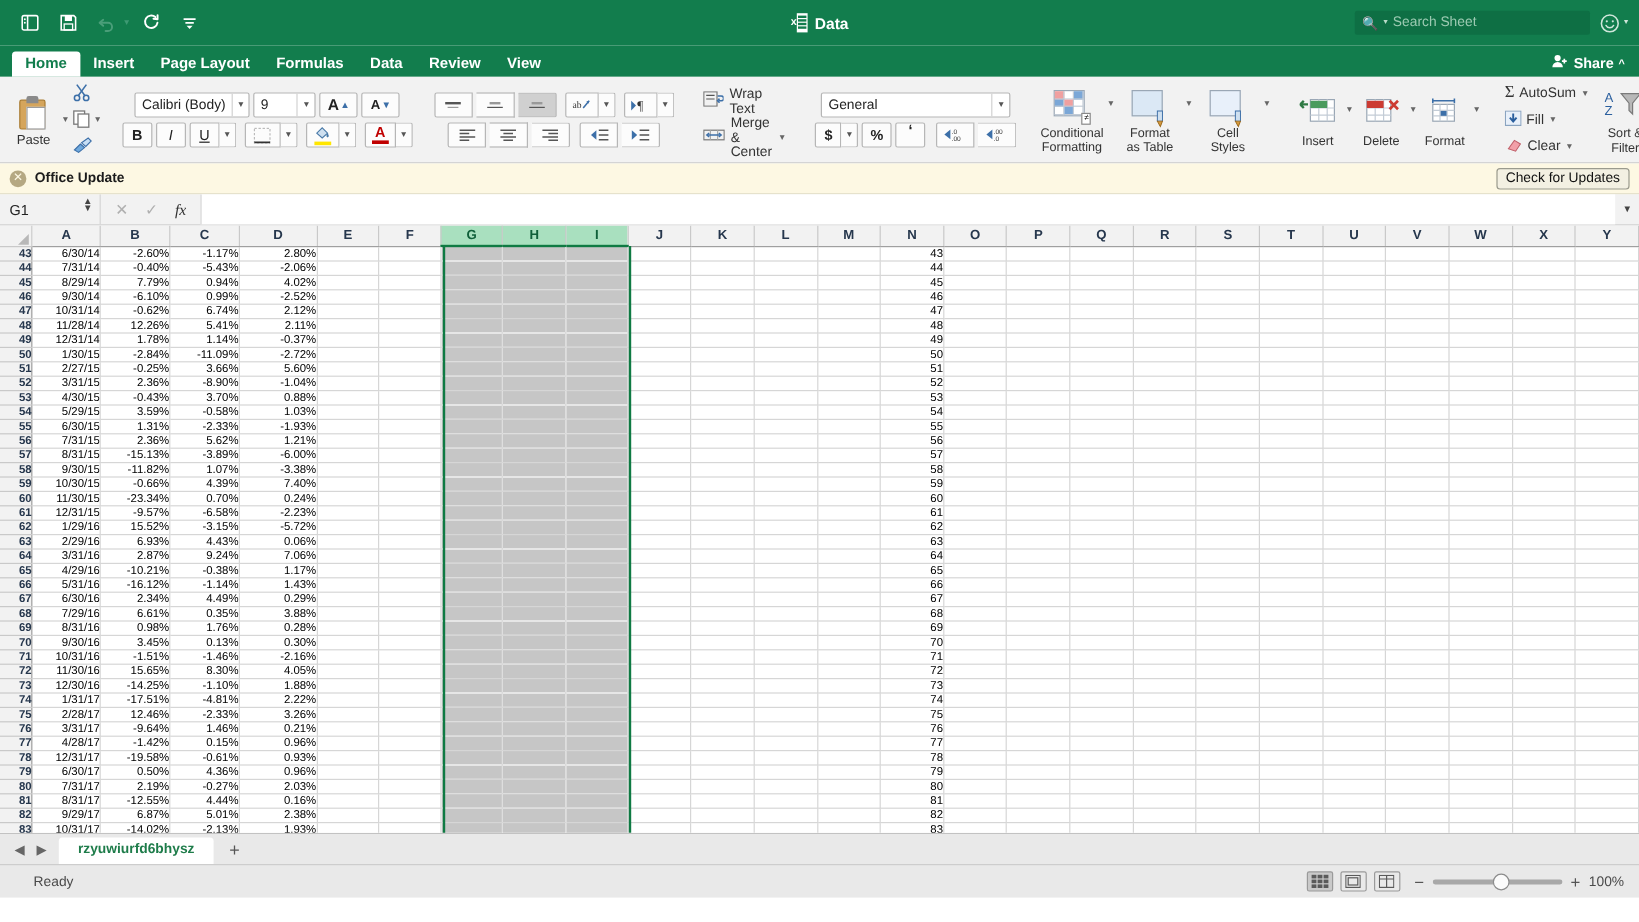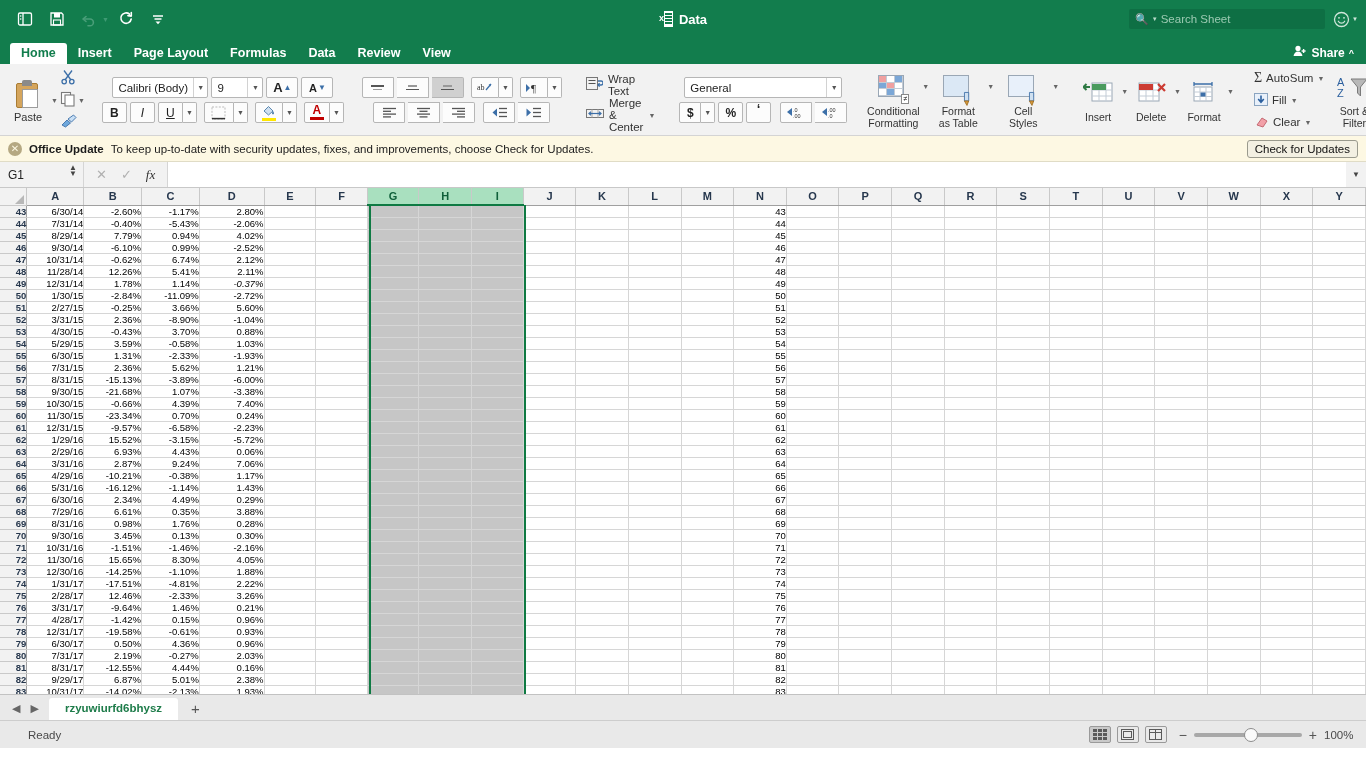--- a/index.html
+++ b/index.html
@@ -776,21 +776,20 @@
         <span class="lbl"><span>Sort &amp;</span><br><span>Filter</span></span>
       </div>
 
     </div>
   </div>
 </div>
 
 <div class="notice">
   <span class="notice-x">✕</span>
   <span class="notice-title">Office Update</span>
-  <span class="notice-text">To keep up-to-date with security updates, fixes, and improvements, choose Check for Updates.</span>
   <span class="notice-btn">Check for Updates</span>
 </div>
 
 <div class="fbar">
   <div class="namebox">
     <span>G1</span>
     <span class="spin">
         <span>▲</span>
         <span>▼</span>
       </span>
@@ -1003,21 +1002,21 @@
           <td class="cell" style="width: 53px;"></td>
           <td class="cell" style="width: 53px;"></td>
           <td class="cell" style="width: 53px;"></td>
           <td class="cell" style="width: 53px;"></td>
         </tr>
         <tr>
           <td class="rowhead">49</td>
           <td class="cell" style="width: 57px;">12/31/14</td>
           <td class="cell" style="width: 58px;">1.78%</td>
           <td class="cell" style="width: 58px;">1.14%</td>
-          <td class="cell" style="width: 65px; font-style: italic;">-0.37%</td>
+          <td class="cell" style="width: 65px;">-0.37%</td>
           <td class="cell" style="width: 52px;"></td>
           <td class="cell" style="width: 52px;"></td>
           <td class="cell selcol" style="width: 52px;"></td>
           <td class="cell selcol" style="width: 53px;"></td>
           <td class="cell selcol" style="width: 52px;"></td>
           <td class="cell" style="width: 53px;"></td>
           <td class="cell" style="width: 53px;"></td>
           <td class="cell" style="width: 53px;"></td>
           <td class="cell" style="width: 53px;"></td>
           <td class="cell" style="width: 53px;">49</td>
@@ -1253,21 +1252,21 @@
           <td class="cell" style="width: 53px;"></td>
           <td class="cell" style="width: 53px;"></td>
           <td class="cell" style="width: 53px;"></td>
           <td class="cell" style="width: 53px;"></td>
           <td class="cell" style="width: 53px;"></td>
           <td class="cell" style="width: 53px;"></td>
         </tr>
         <tr>
           <td class="rowhead">58</td>
           <td class="cell" style="width: 57px;">9/30/15</td>
-          <td class="cell" style="width: 58px;">-21.68%</td>
+          <td class="cell" style="width: 58px;">-11.82%</td>
           <td class="cell" style="width: 58px;">1.07%</td>
           <td class="cell" style="width: 65px;">-3.38%</td>
           <td class="cell" style="width: 52px;"></td>
           <td class="cell" style="width: 52px;"></td>
           <td class="cell selcol" style="width: 52px;"></td>
           <td class="cell selcol" style="width: 53px;"></td>
           <td class="cell selcol" style="width: 52px;"></td>
           <td class="cell" style="width: 53px;"></td>
           <td class="cell" style="width: 53px;"></td>
           <td class="cell" style="width: 53px;"></td>

